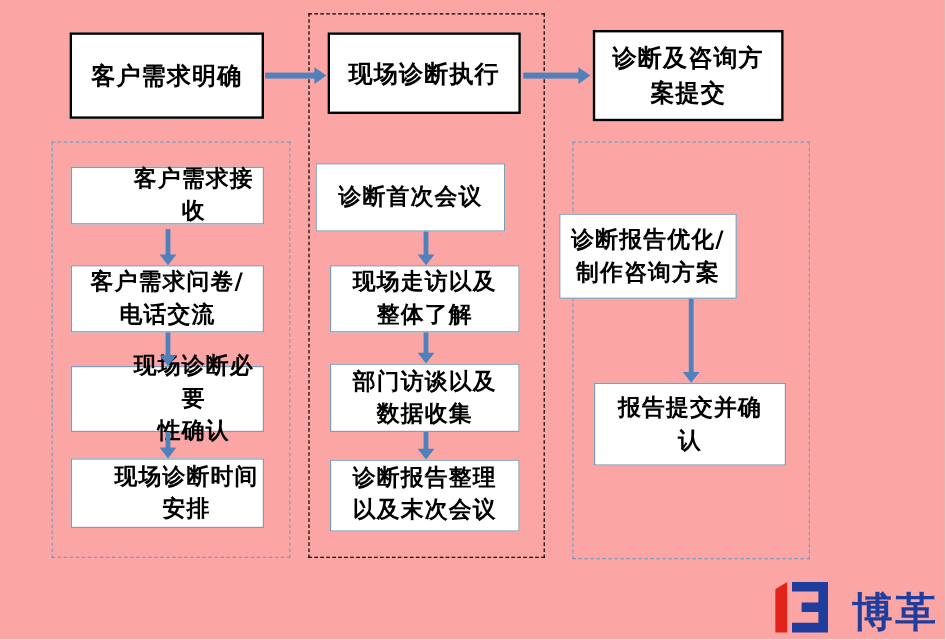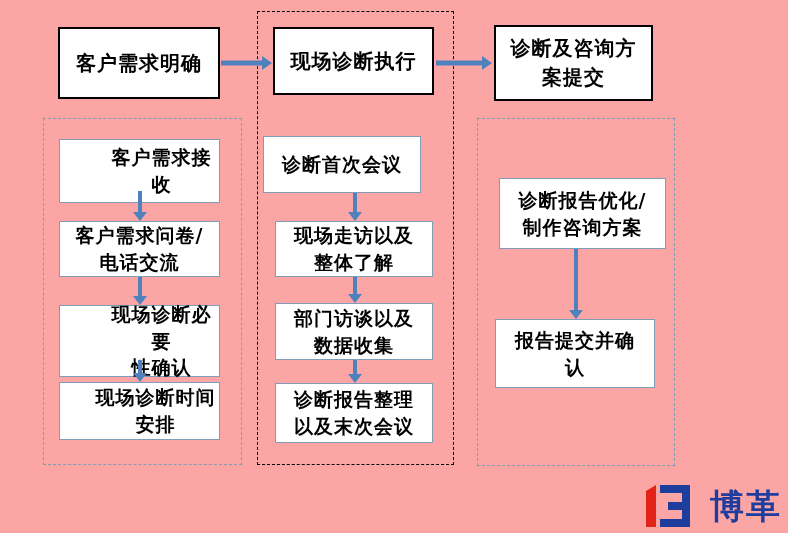--- a/index.html
+++ b/index.html
@@ -48,21 +48,21 @@
   }
   .h-arrow .head {
     position:absolute; right:0; top:50%; transform:translateY(-50%);
     width:0; height:0;
     border-top:7px solid transparent; border-bottom:7px solid transparent;
     border-left:10px solid var(--arrow,#4f81bd);
   }
   
   .logo {
     position:absolute; right:6px; bottom:4px;
-    display:flex; align-items:center; gap:17px;
+    display:flex; align-items:flex-end; gap:17px;font-family:Liberation Serif, serif;
   }
   .logo .brand {
     font-size:34px; font-weight:bold; letter-spacing:2px;
     color:var(--logo-blue,#1e3d9c); line-height:1;
   }
 </style>
 </head>
 <body>
 
 <div class="canvas">
@@ -78,24 +78,24 @@
 
   <div class="h-arrow" style="left:221px; top:56px; width:51px; height:14px;">
     <span class="stem"></span>
     <span class="head"></span>
   </div>
   <div class="h-arrow" style="left:436px; top:56px; width:56px; height:14px;">
     <span class="stem"></span>
     <span class="head"></span>
   </div>
 
-  <div class="box step-box" style="left:59px; top:139px; width:161px; height:64px;padding-left:44px;">客户需求接收</div>
+  <div class="box step-box" style="left:59px; top:139px; width:161px; height:48px;padding-left:44px;">客户需求接收</div>
   <div class="box step-box" style="left:59px; top:221px; width:161px; height:56px;">客户需求问卷/
 电话交流</div>
-  <div class="box step-box" style="left:59px; top:305px; width:161px; height:72px;padding-left:44px;">现场诊断必要
+  <div class="box step-box" style="left:59px; top:305px; width:161px; height:55px;padding-left:44px;">现场诊断必要
 性确认</div>
   <div class="box step-box" style="left:59px; top:382px; width:161px; height:58px;padding-left:32px;">现场诊断时间
 安排</div>
 
   <div class="v-arrow" style="left:132px; top:191px; width:15px; height:30px;">
     <span class="stem"></span>
     <span class="head"></span>
   </div>
   <div class="v-arrow" style="left:132px; top:277px; width:15px; height:28px;">
     <span class="stem"></span>
@@ -104,37 +104,37 @@
   <div class="v-arrow" style="left:132px; top:360px; width:15px; height:22px;">
     <span class="stem"></span>
     <span class="head"></span>
   </div>
 
   <div class="box step-box" style="left:263px; top:136px; width:158px; height:57px;">诊断首次会议</div>
   <div class="box step-box" style="left:275px; top:221px; width:158px; height:56px;">现场走访以及
 整体了解</div>
   <div class="box step-box" style="left:275px; top:303px; width:158px; height:57px;">部门访谈以及
 数据收集</div>
-  <div class="box step-box" style="left:275px; top:383px; width:158px; height:60px;">诊断报告整理
+  <div class="box step-box" style="left:275px; top:383px; width:158px; height:60px;font-family:Liberation Mono, monospace;">诊断报告整理
 以及末次会议</div>
 
   <div class="v-arrow" style="left:347px; top:193px; width:15px; height:28px;">
     <span class="stem"></span>
     <span class="head"></span>
   </div>
   <div class="v-arrow" style="left:347px; top:277px; width:15px; height:26px;">
     <span class="stem"></span>
     <span class="head"></span>
   </div>
   <div class="v-arrow" style="left:347px; top:360px; width:15px; height:23px;">
     <span class="stem"></span>
     <span class="head"></span>
   </div>
 
-  <div class="box step-box" style="left:499px; top:178px; width:167px; height:71px;">诊断报告优化/
+  <div class="box step-box" style="left:466px; top:178px; width:148px; height:71px;">诊断报告优化/
 制作咨询方案</div>
   <div class="box step-box" style="left:495px; top:319px; width:160px; height:69px;">报告提交并确
 认</div>
 
   <div class="v-arrow" style="left:568px; top:249px; width:15px; height:70px;">
     <span class="stem"></span>
     <span class="head"></span>
   </div>
 
   <div class="logo">

